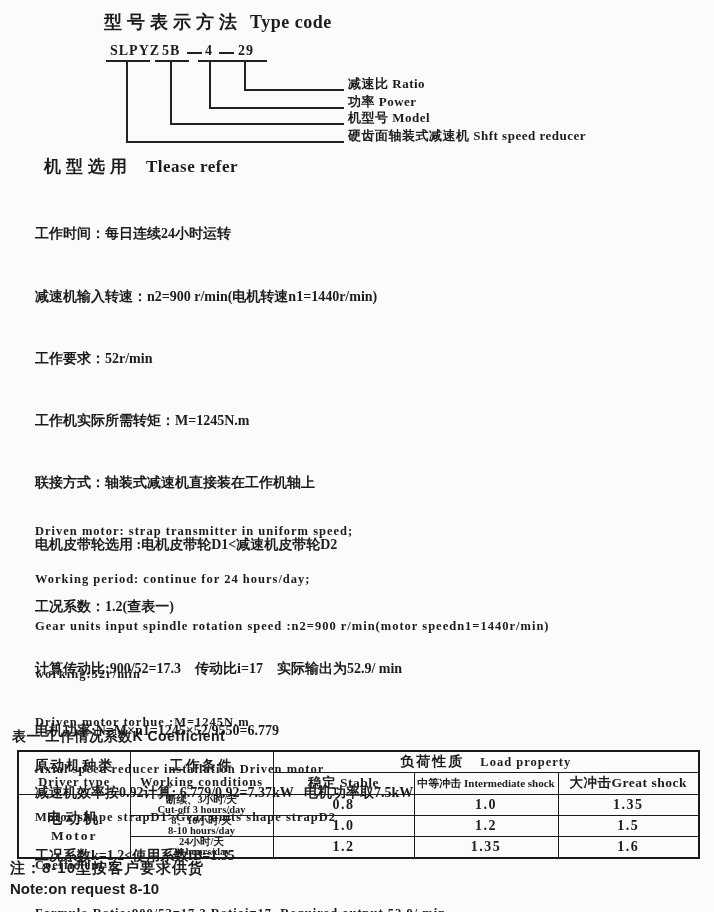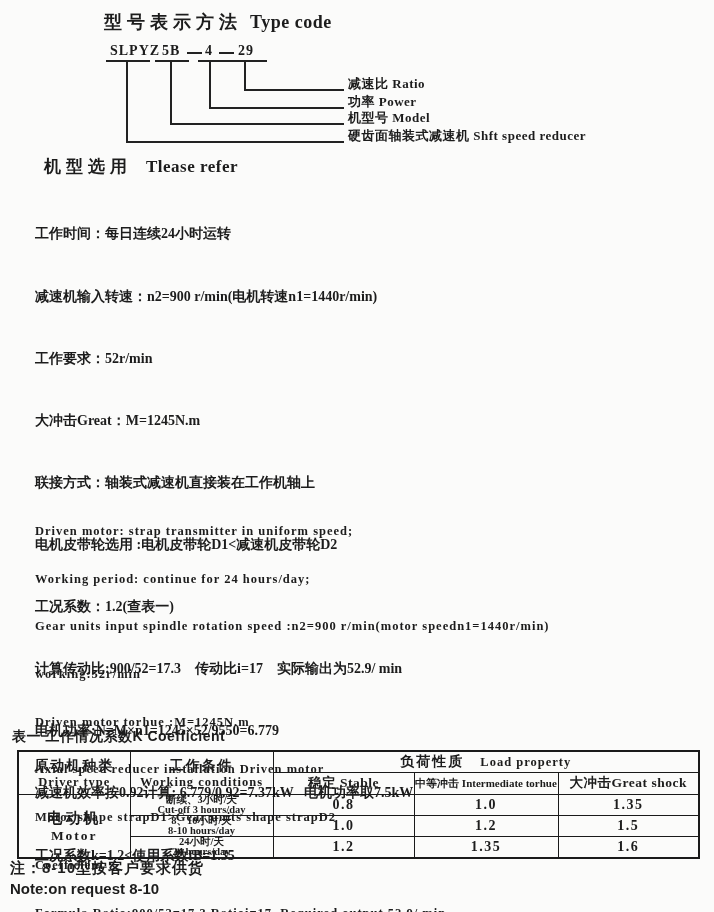--- a/index.html
+++ b/index.html
@@ -112,21 +112,21 @@
 
   <div class="sel-heading">
     <span class="cn">机型选用</span>
     <span class="en">Tlease refer</span>
   </div>
 
   <div class="cn-block">
     <div>工作时间：每日连续24小时运转</div>
     <div>减速机输入转速：n2=900 r/min(电机转速n1=1440r/min)</div>
     <div>工作要求：52r/min</div>
-    <div>大冲击Great：M=1245N.m</div>
+    <div>工作机实际所需转矩：M=1245N.m</div>
     <div>联接方式：轴装式减速机直接装在工作机轴上</div>
     <div>电机皮带轮选用 :电机皮带轮D1&lt;减速机皮带轮D2</div>
     <div>工况系数：1.2(查表一)</div>
     <div>计算传动比:900/52=17.3    传动比i=17    实际输出为52.9/ min</div>
     <div>电机功率:N=M×n1=1245×52/9550=6.779</div>
     <div>减速机效率按0.92计算: 6.779/0.92=7.37kW   电机功率取7.5kW</div>
     <div>工况系数k=1.2&lt;使用系数fB=1.35</div>
     
     
   </div>
@@ -168,21 +168,21 @@
         <span class="hd-cn">工作条件</span>
         <span class="hd-en">Working conditions</span>
       </td>
       <td colspan="3" class="load-hd">
         <span class="hd-cn">负荷性质</span>
         <span class="hd-en">Load property</span>
       </td>
     </tr>
     <tr class="hrow2">
       <td class="sub-hd">稳定 Stable</td>
-      <td class="sub-hd tight">中等冲击 Intermediate torhue</td>
+      <td class="sub-hd tight">中等冲击 Intermediate shock</td>
       <td class="sub-hd">大冲击Great shock</td>
     </tr>
     <tr class="drow">
       <td rowspan="3">
         <span class="drv-cn">电动机</span>
         <span class="drv-en">Motor</span>
       </td>
       <td>
         <span class="cond-cn">断续、3小时/天</span>
         <span class="cond-en">Cut-off 3 hours/day</span>

